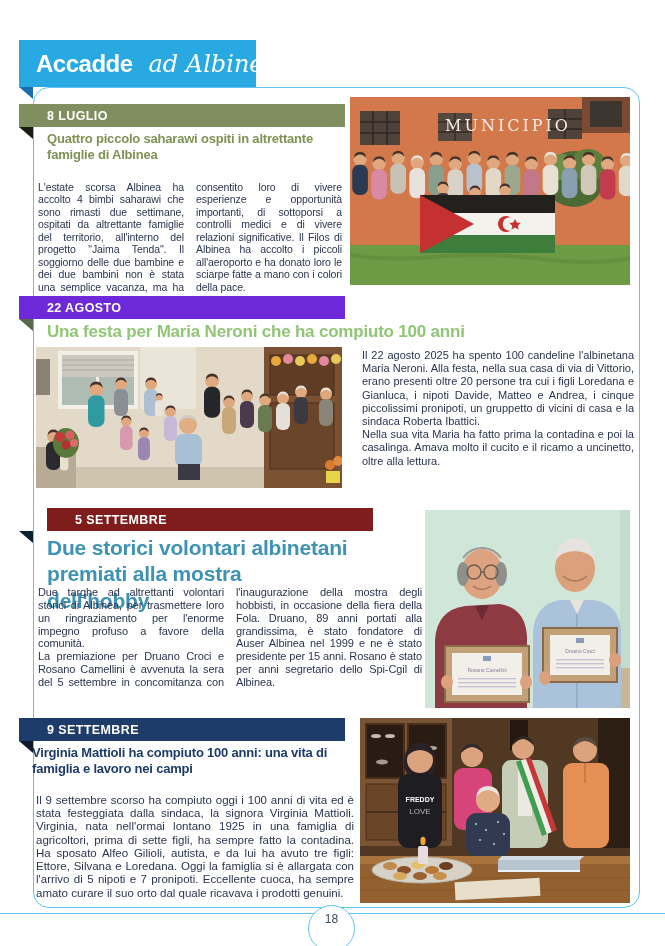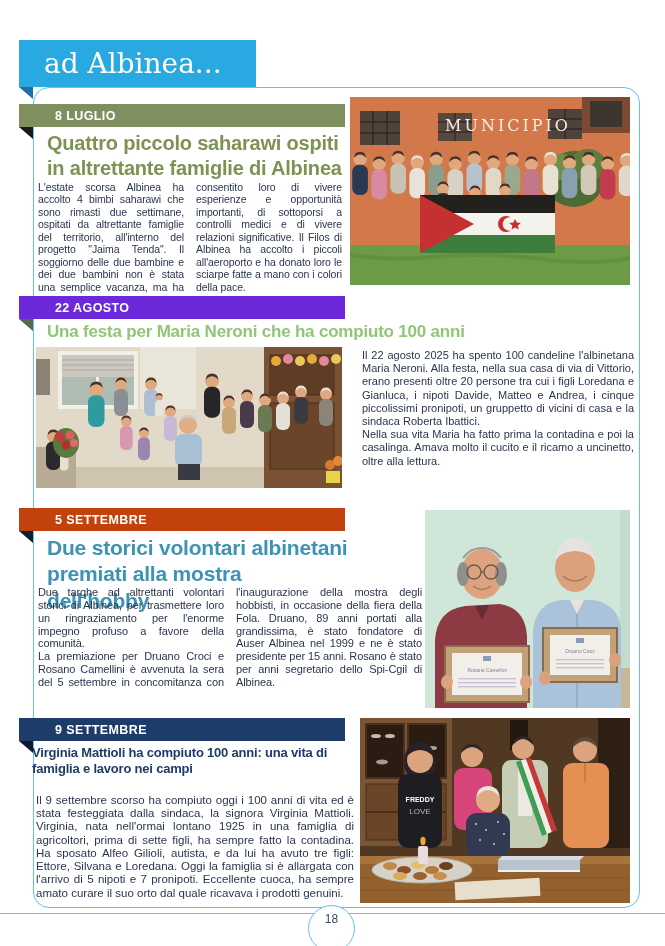--- a/index.html
+++ b/index.html
@@ -11,42 +11,42 @@
   
   .page-border { left:33px; top:87px; width:607px; height:821px;
     border:1.6px solid #5ec4ee; border-radius:16px; }
 
   
   .header-banner { left:19px; top:40px; width:237px; height:47px;
     background:#29a9e1; display:flex; align-items:center; padding-left:17px;
     white-space:nowrap; z-index:3; }
   .title-bold { color:#fff; font-size:24px; font-weight:800; letter-spacing:-0.5px; }
   .title-script { color:#fff; font-family:"DejaVu Serif", serif; font-weight:400;
-    font-size:28px; margin-left:8px; letter-spacing:0px; }
+    font-size:24px; margin-left:16px; letter-spacing:0px;font-style:italic; }
   .header-fold { left:19px; top:87px; width:0; height:0;
     border-top:12px solid #1b6fad; border-left:14px solid transparent; z-index:2; }
 
   
   .date-banner { left:19px; width:326px; height:23px; color:#fff;
     font-size:12.5px; font-weight:700; letter-spacing:0.4px;
-    display:flex; align-items:center; padding-left:36px; z-index:3; }
+    display:flex; align-items:center; padding-left:28px; z-index:3; }
   .fold { left:19px; width:0; height:0; border-top:12px solid #10151d;
     border-left:14px solid transparent; z-index:2; }
 
   .s1-banner { background:#808f60; }
   .s2-banner { background:#6d28d9; }
-  .s3-banner { background:#c2410c; }
+  .s3-banner { background:#7f1d1d;margin-left:28px; }
   .s4-banner { background:#1e3c69; }
   .s1-fold { border-top-color:#181c12; }
   .s2-fold { border-top-color:#56674b; }
   .s3-fold { border-top-color:#0d2230; }
   .s4-fold { border-top-color:#0e1a2e; }
 
   .headline { font-weight:700; line-height:1.26; letter-spacing:-0.2px; }
-  .h1 { left:47px; top:131px; width:302px; font-size:20px; color:#7d9253; }
+  .h1 { left:47px; top:131px; width:302px; font-size:13px; color:#7d9253; }
   .h2 { left:47px; top:321px; width:560px; font-size:17px; color:#90c675; }
   .h3 { left:47px; top:535px; width:302px; font-size:21px; color:#3e93b4; }
   .h4 { left:32px; top:745px; width:318px; font-size:13px; color:#1e3c69; }
 
   .body-text { color:#2a3550; text-align:justify; white-space:pre-line; }
   .b1 { left:38px; top:181px; width:304px; font-size:10.5px; line-height:1.19;
         column-count:2; column-gap:12px; letter-spacing:-0.1px; }
   .b2 { left:362px; top:349px; width:272px; font-size:11px; line-height:1.2; }
   .b3 { left:38px; top:586px; width:384px; font-size:11px; line-height:1.17;
         column-count:2; column-gap:12px; letter-spacing:-0.1px; }
@@ -65,20 +65,21 @@
     background:#fff; border:1.6px solid #5ec4ee; border-radius:50%;
     z-index:2; text-align:center; }
   .page-num { margin-top:6px; font-size:12px; color:#3a4a5a; display:inline-block; }
 </style>
 </head>
 <body>
 
 <div class="abs page-border"></div>
 
 <div class="abs header-banner">
+  <span class="title-bold">Accadde</span>
   <span class="title-script">ad Albinea...</span>
 </div>
 <div class="abs header-fold"></div>
 
 <div class="abs date-banner s1-banner" style="top:104px">
   <span>8 LUGLIO</span>
 </div>
 <div class="abs fold s1-fold" style="top:127px"></div>
 <div class="abs headline h1">Quattro piccolo saharawi ospiti in altrettante famiglie di Albinea</div>
 <div class="abs body-text b1">L'estate scorsa Albinea ha accolto 4 bimbi saharawi che sono rimasti due settimane, ospitati da altrettante famiglie del territorio, all'interno del progetto "Jaima Tenda". Il soggiorno delle due bambine e dei due bambini non è stata una semplice vacanza, ma ha consentito loro di vivere esperienze e opportunità importanti, di sottoporsi a controlli medici e di vivere relazioni significative. Il Filos di Albinea ha accolto i piccoli all'aeroporto e ha donato loro le sciarpe fatte a mano con i colori della pace.</div>

